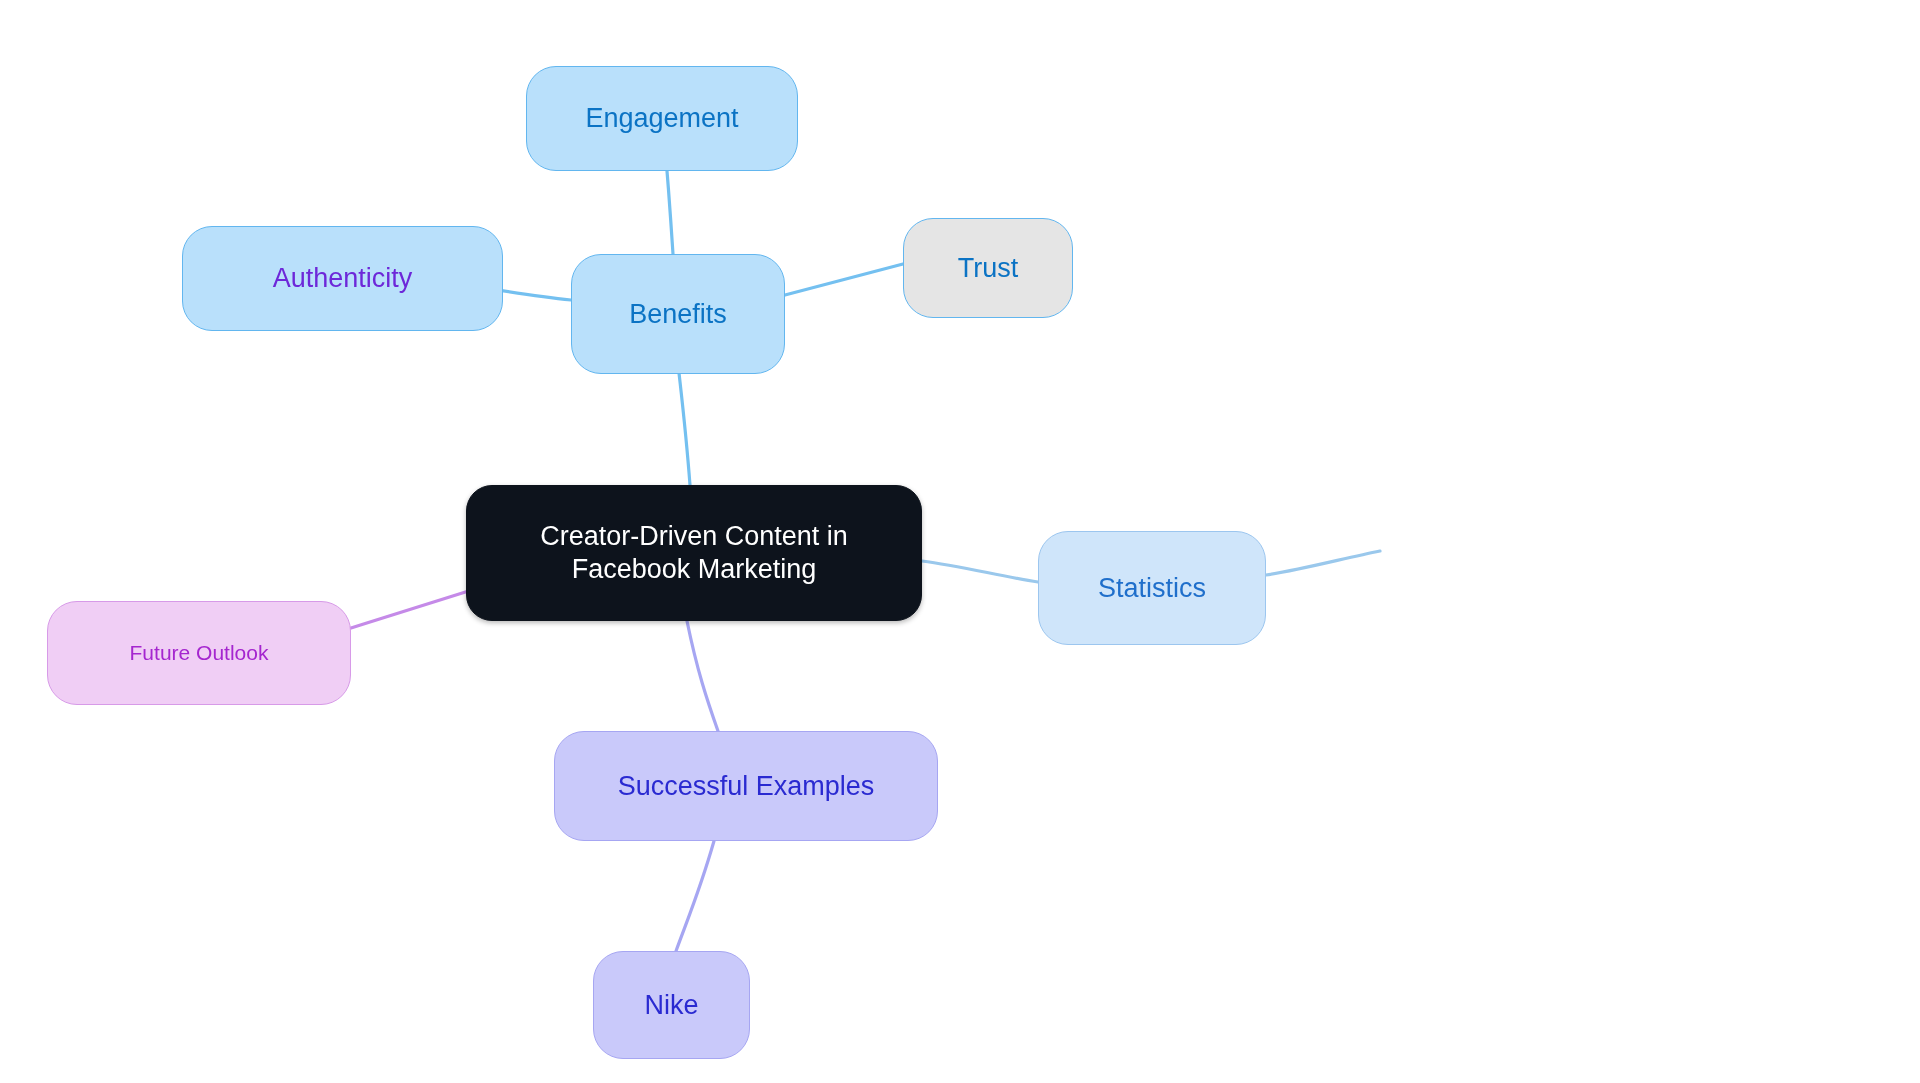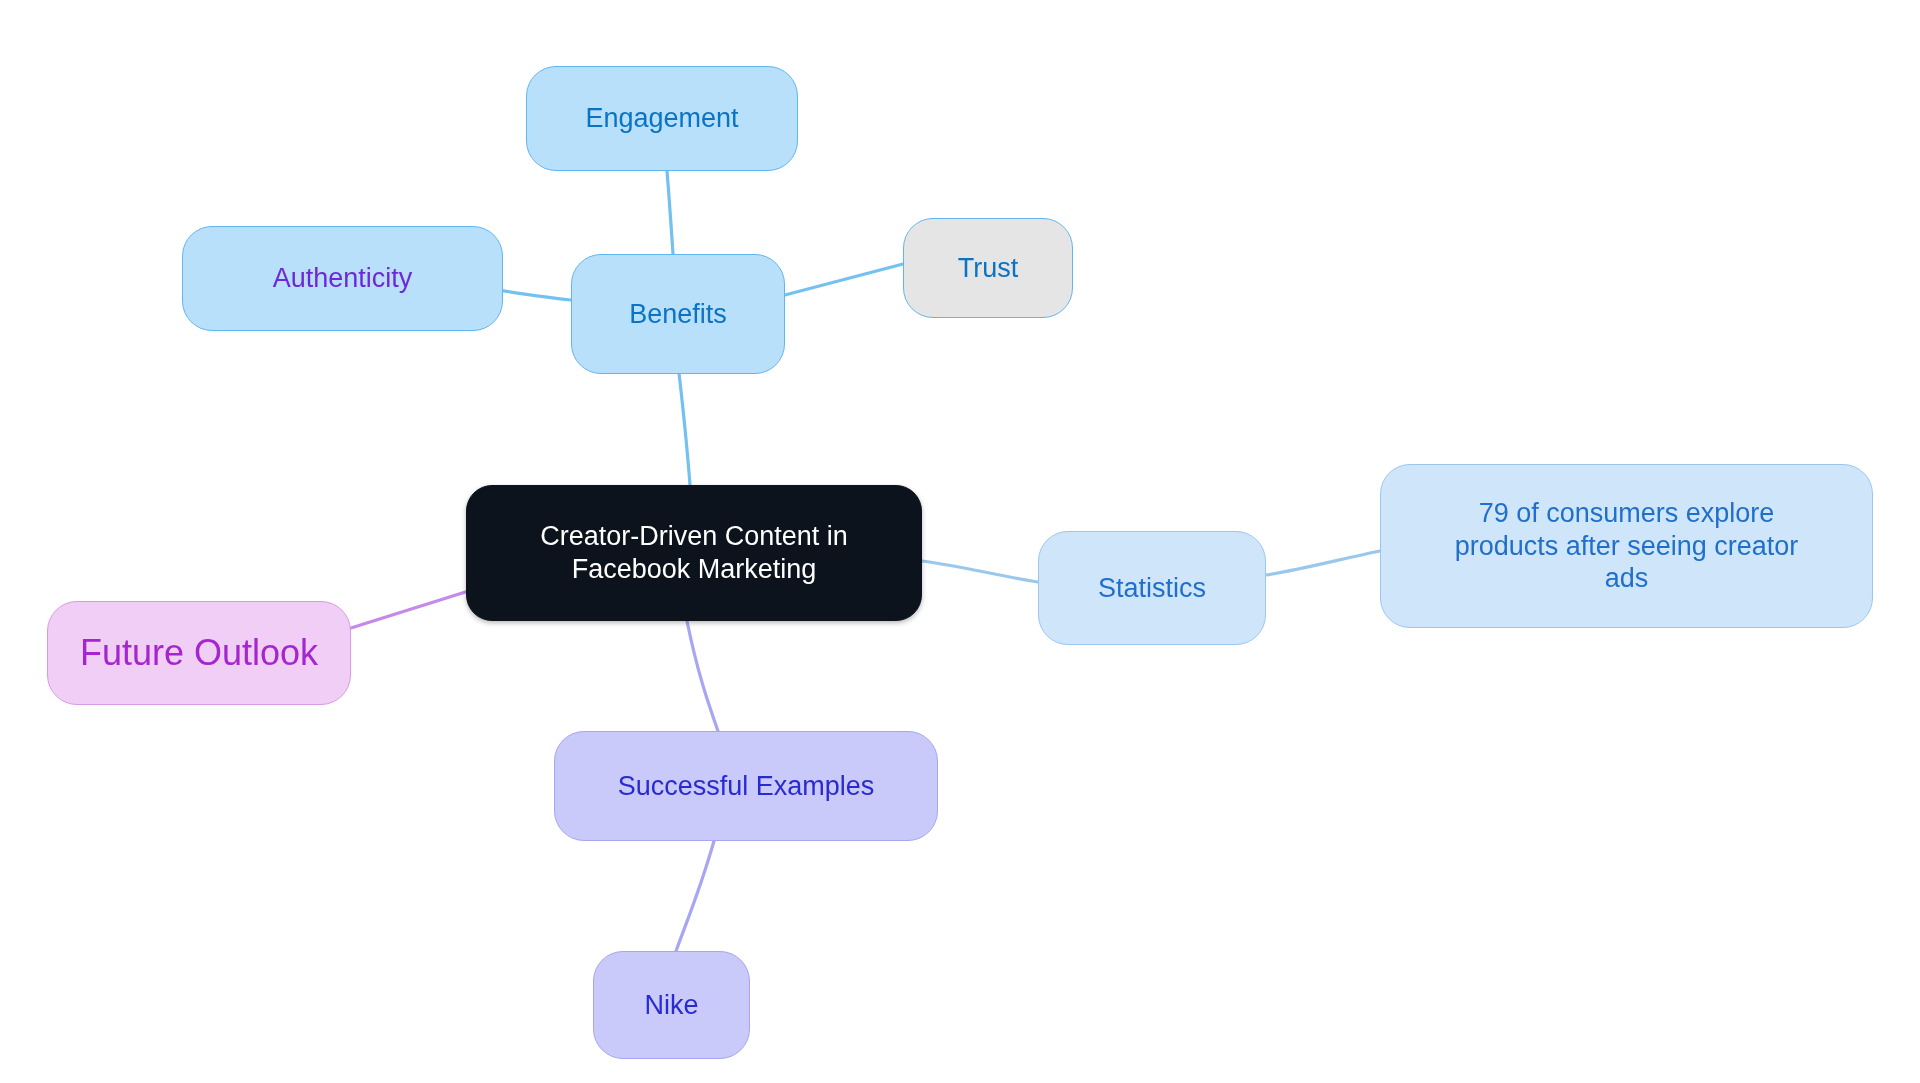--- a/index.html
+++ b/index.html
@@ -77,21 +77,21 @@
     border-radius: 30px;
     color: #2a2ad1;
     font-size: 27px;
   }
   
   .n-pink {
     background: #f0cef5;
     border-color: #d79ae8;
     border-radius: 30px;
     color: #a526cf;
-    font-size: 36px;
+    font-size: 21px;
   }
 </style>
 </head>
 <body>
 
 <div id="canvas">
   <svg id="edges" viewBox="0 0 1920 1083" xmlns="http://www.w3.org/2000/svg">
       <path d="M 690 485 C 686 432 682 400 678 364" fill="none" stroke="#74c0f0" stroke-width="3.2" stroke-linecap="round"></path>
       <path d="M 673 254 C 670 208 668 180 664 135" fill="none" stroke="#74c0f0" stroke-width="3.2" stroke-linecap="round"></path>
       <path d="M 571 300 C 530 296 498 290 454 283" fill="none" stroke="#74c0f0" stroke-width="3.2" stroke-linecap="round"></path>
@@ -114,25 +114,20 @@
     </div>
     <div class="node n-blue" style="left: 182px; top: 226px; width: 321px; height: 105px; background: rgb(185, 224, 251); border-color: rgb(98, 182, 239); color: #6d28d9;">
       <span class="label">Authenticity</span>
     </div>
     <div class="node n-blue" style="left: 903px; top: 218px; width: 170px; height: 100px; background: #e5e5e5; border-color: rgb(98, 182, 239); color: rgb(11, 115, 196);">
       <span class="label">Trust</span>
     </div>
     <div class="node n-blue-pale" style="left: 1038px; top: 531px; width: 228px; height: 114px; background: rgb(207, 229, 250); border-color: rgb(156, 198, 239); color: rgb(31, 111, 203);">
       <span class="label">Statistics</span>
     </div>
-    <div class="node n-blue-pale" style="left: 1380px; top: 464px; width: 493px; height: 164px; background: rgb(207, 229, 250); border-color: rgb(156, 198, 239); color: rgb(31, 111, 203);">
-      <span class="label">79 of consumers explore
-products after seeing creator
-ads</span>
-    </div>
     <div class="node n-violet" style="left: 554px; top: 731px; width: 384px; height: 110px; background: rgb(201, 201, 250); border-color: rgb(166, 166, 242); color: rgb(42, 42, 209);">
       <span class="label">Successful Examples</span>
     </div>
     <div class="node n-violet" style="left: 593px; top: 951px; width: 157px; height: 108px; background: rgb(201, 201, 250); border-color: rgb(166, 166, 242); color: rgb(42, 42, 209);">
       <span class="label">Nike</span>
     </div>
     <div class="node n-pink" style="left: 47px; top: 601px; width: 304px; height: 104px; background: rgb(240, 206, 245); border-color: rgb(215, 154, 232); color: rgb(165, 38, 207);">
       <span class="label">Future Outlook</span>
     </div>
   </div>

